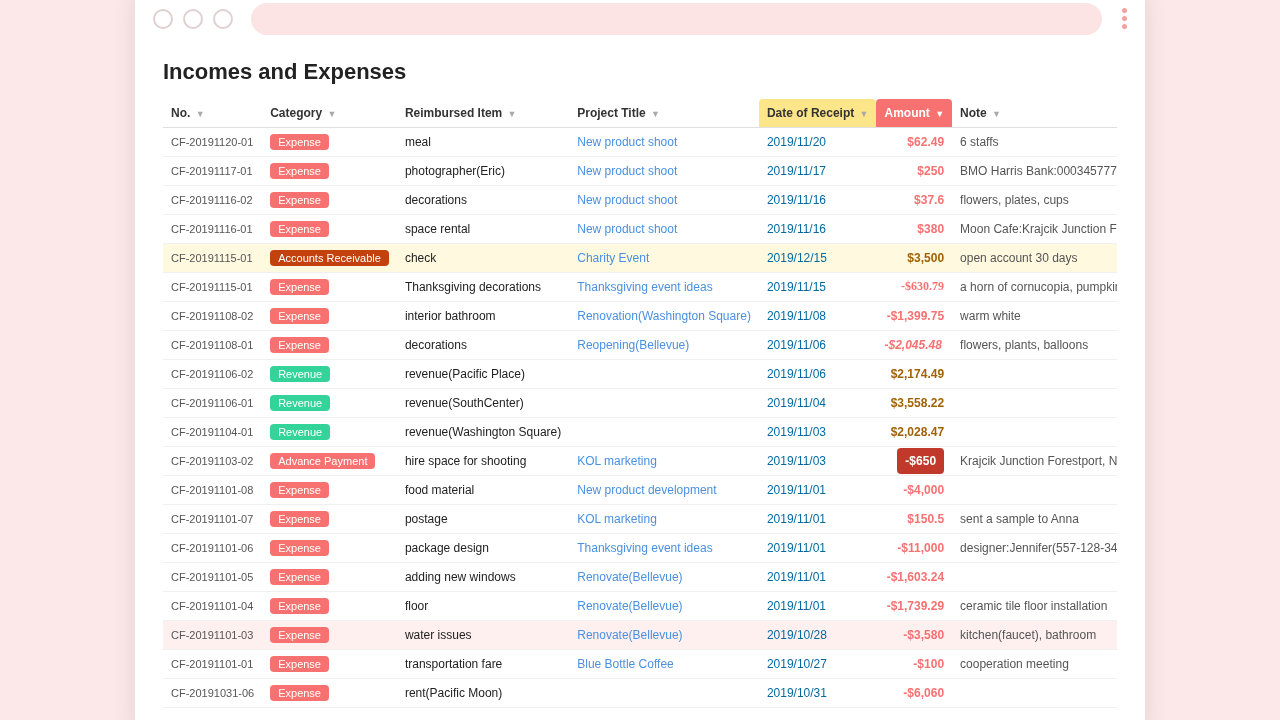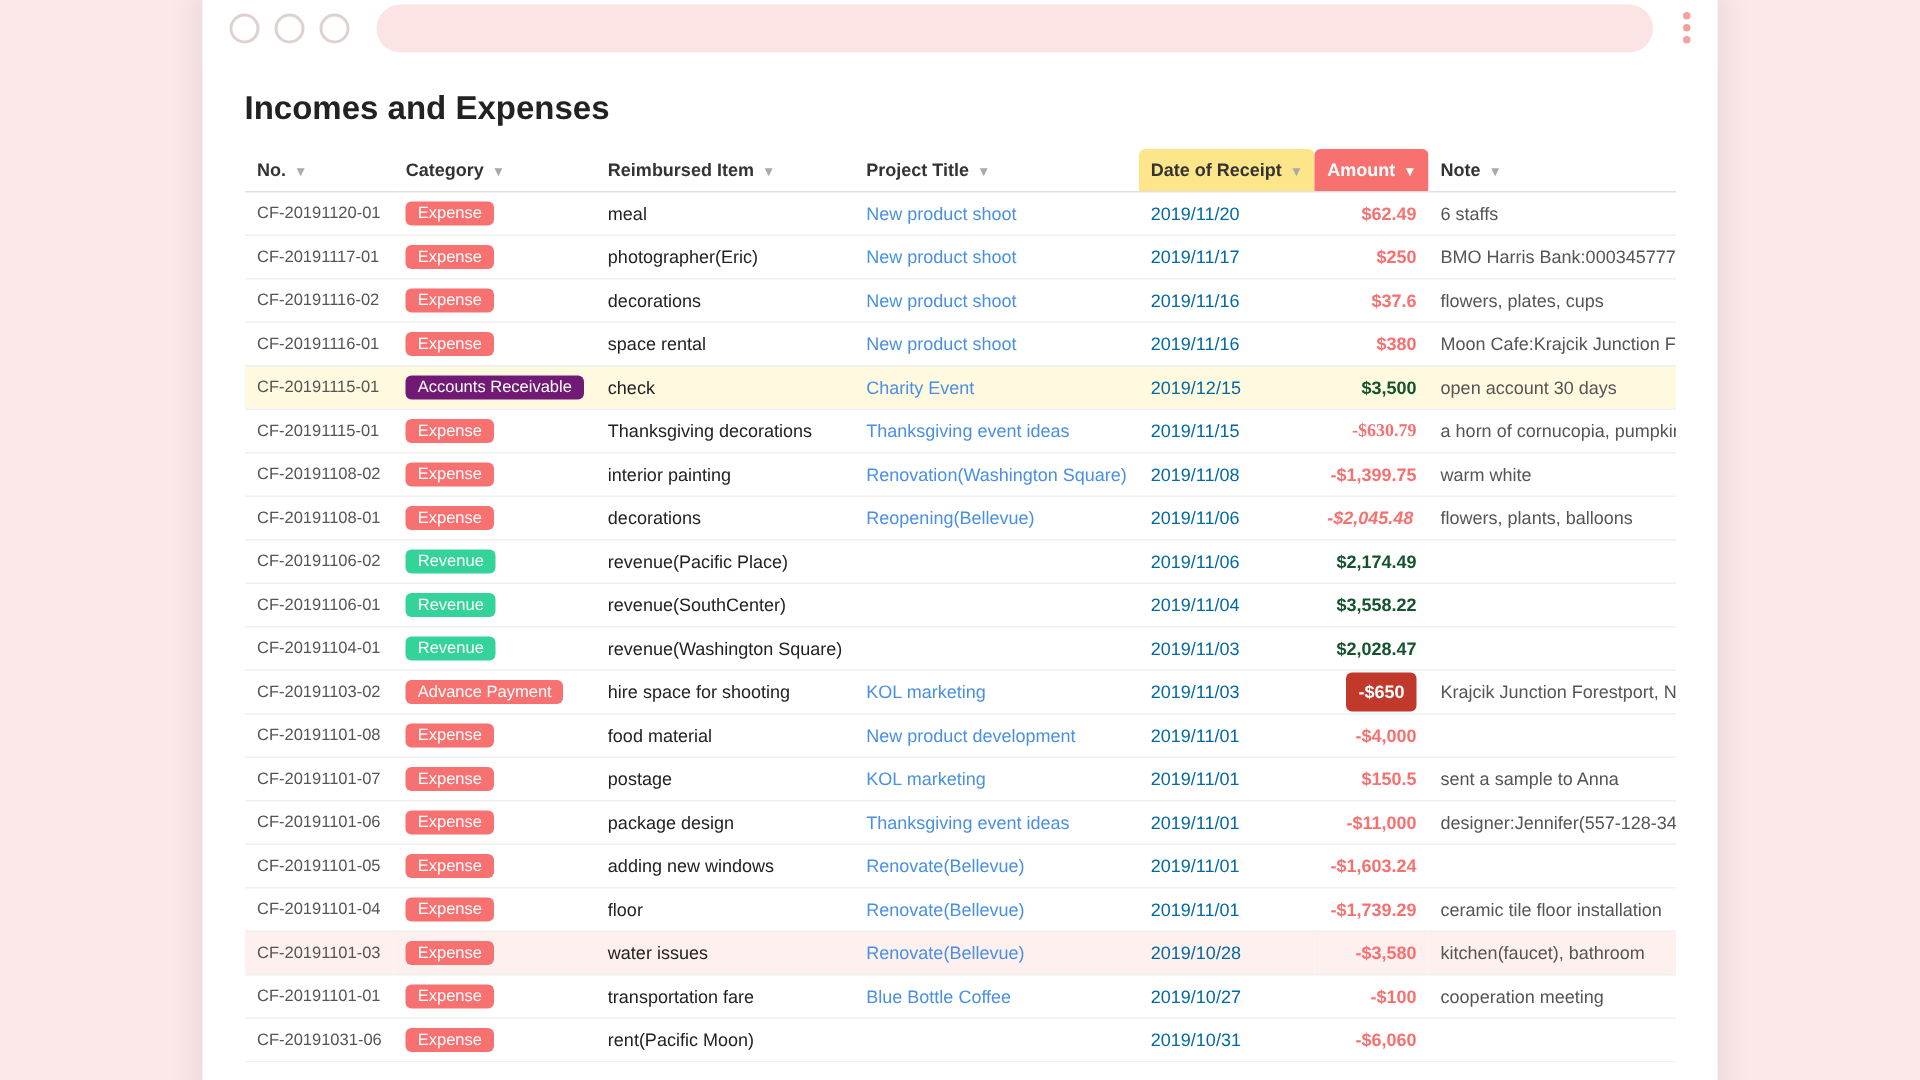--- a/index.html
+++ b/index.html
@@ -113,24 +113,24 @@
     .badge {
       display: inline-block;
       border-radius: 4px;
       padding: 2px 8px;
       font-size: 11px;
       font-weight: 500;
       color: white;
     }
     .badge-expense { background: #f87171; }
     .badge-revenue { background: #34d399; }
-    .badge-ar { background: #701a75; }
+    .badge-ar { background: #c2410c; }
     .amount-pos { color: #f87171; font-weight: 600; }
     .amount-neg { color: #f87171; font-weight: 600; }
-    .amount-green { color: #14532d; font-weight: 600; }
+    .amount-green { color: #a16207; font-weight: 600; }
     .amount-dark-red {
       background: #c0392b;
       color: white;
       border-radius: 4px;
       padding: 6px 8px;
       font-weight: 600;
     }
     .link { color: #4a90e2; cursor: pointer; text-decoration: none; }
     .date-col { color: #0369a1; }
     .note-col { color: #555; }
@@ -216,21 +216,21 @@
               <td><span class="badge badge-expense">Expense</span></td>
               <td>Thanksgiving decorations</td>
               <td><span class="link">Thanksgiving event ideas</span></td>
               <td class="date-col">2019/11/15</td>
               <td class="amount-neg" style="text-align: right; font-family: Liberation Serif, serif;">-$630.79</td>
               <td class="note-col">a horn of cornucopia, pumpkins</td>
             </tr>
             <tr>
               <td class="no-col">CF-20191108-02</td>
               <td><span class="badge badge-expense">Expense</span></td>
-              <td>interior painting</td>
+              <td>interior bathroom</td>
               <td><span class="link">Renovation(Washington Square)</span></td>
               <td class="date-col">2019/11/08</td>
               <td class="amount-neg" style="text-align: right;">-$1,399.75</td>
               <td class="note-col">warm white</td>
             </tr>
             <tr>
               <td class="no-col">CF-20191108-01</td>
               <td><span class="badge badge-expense">Expense</span></td>
               <td>decorations</td>
               <td><span class="link">Reopening(Bellevue)</span></td>

